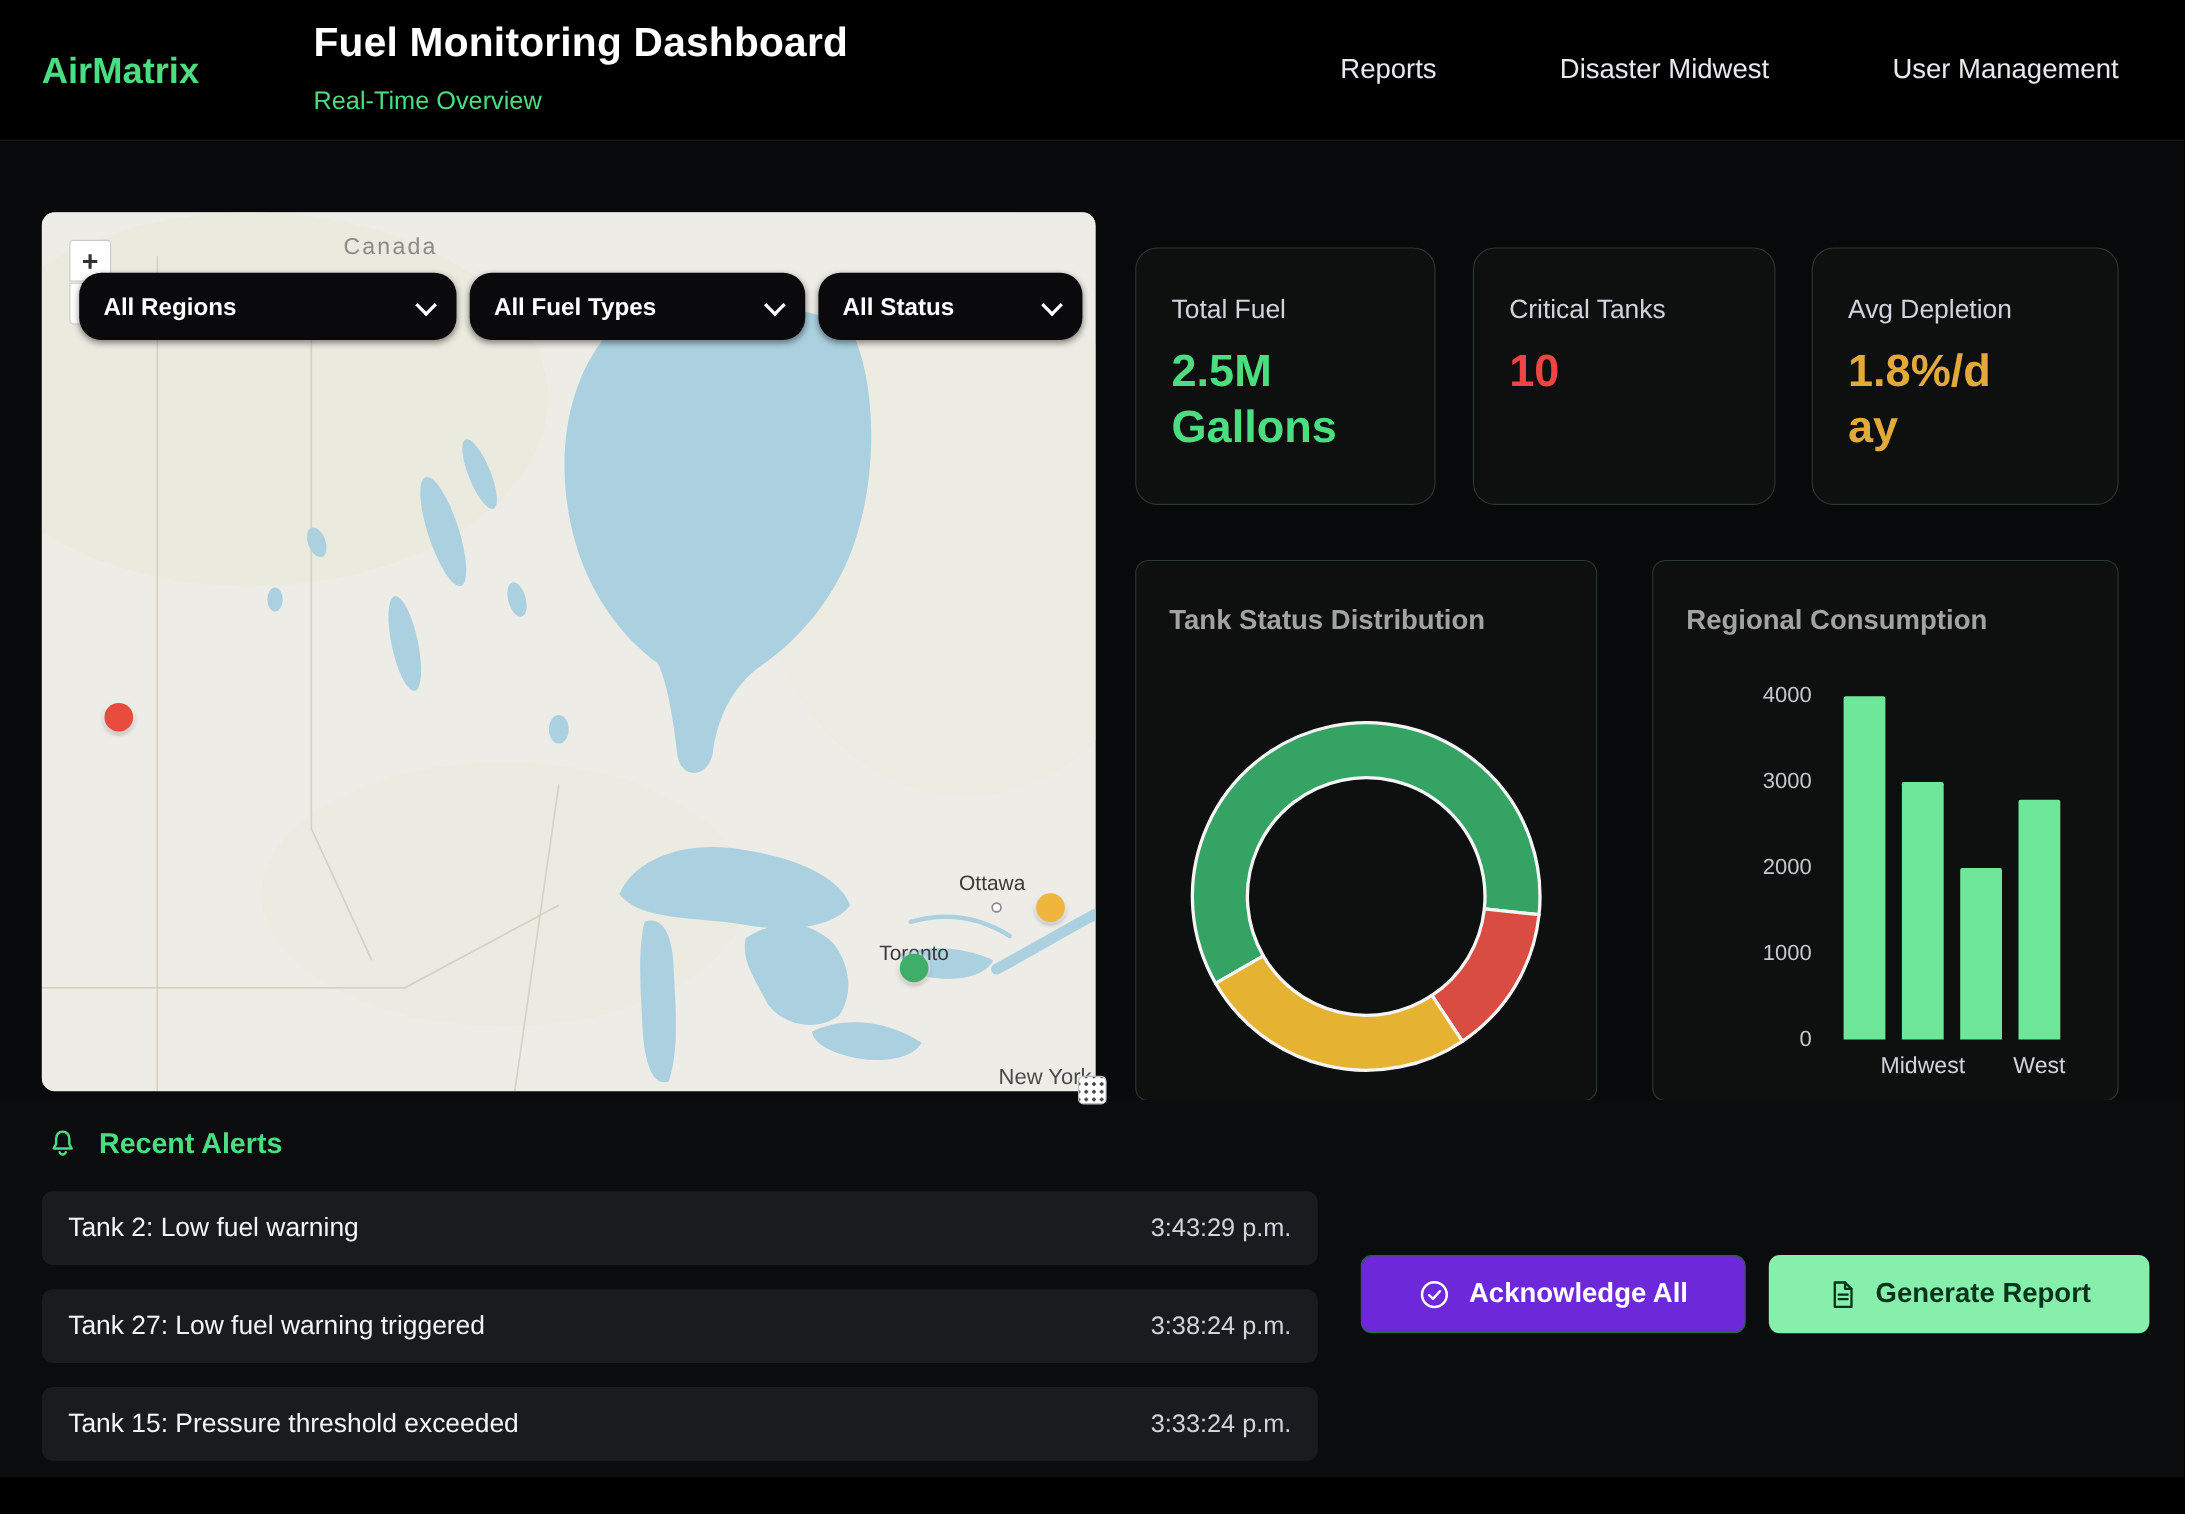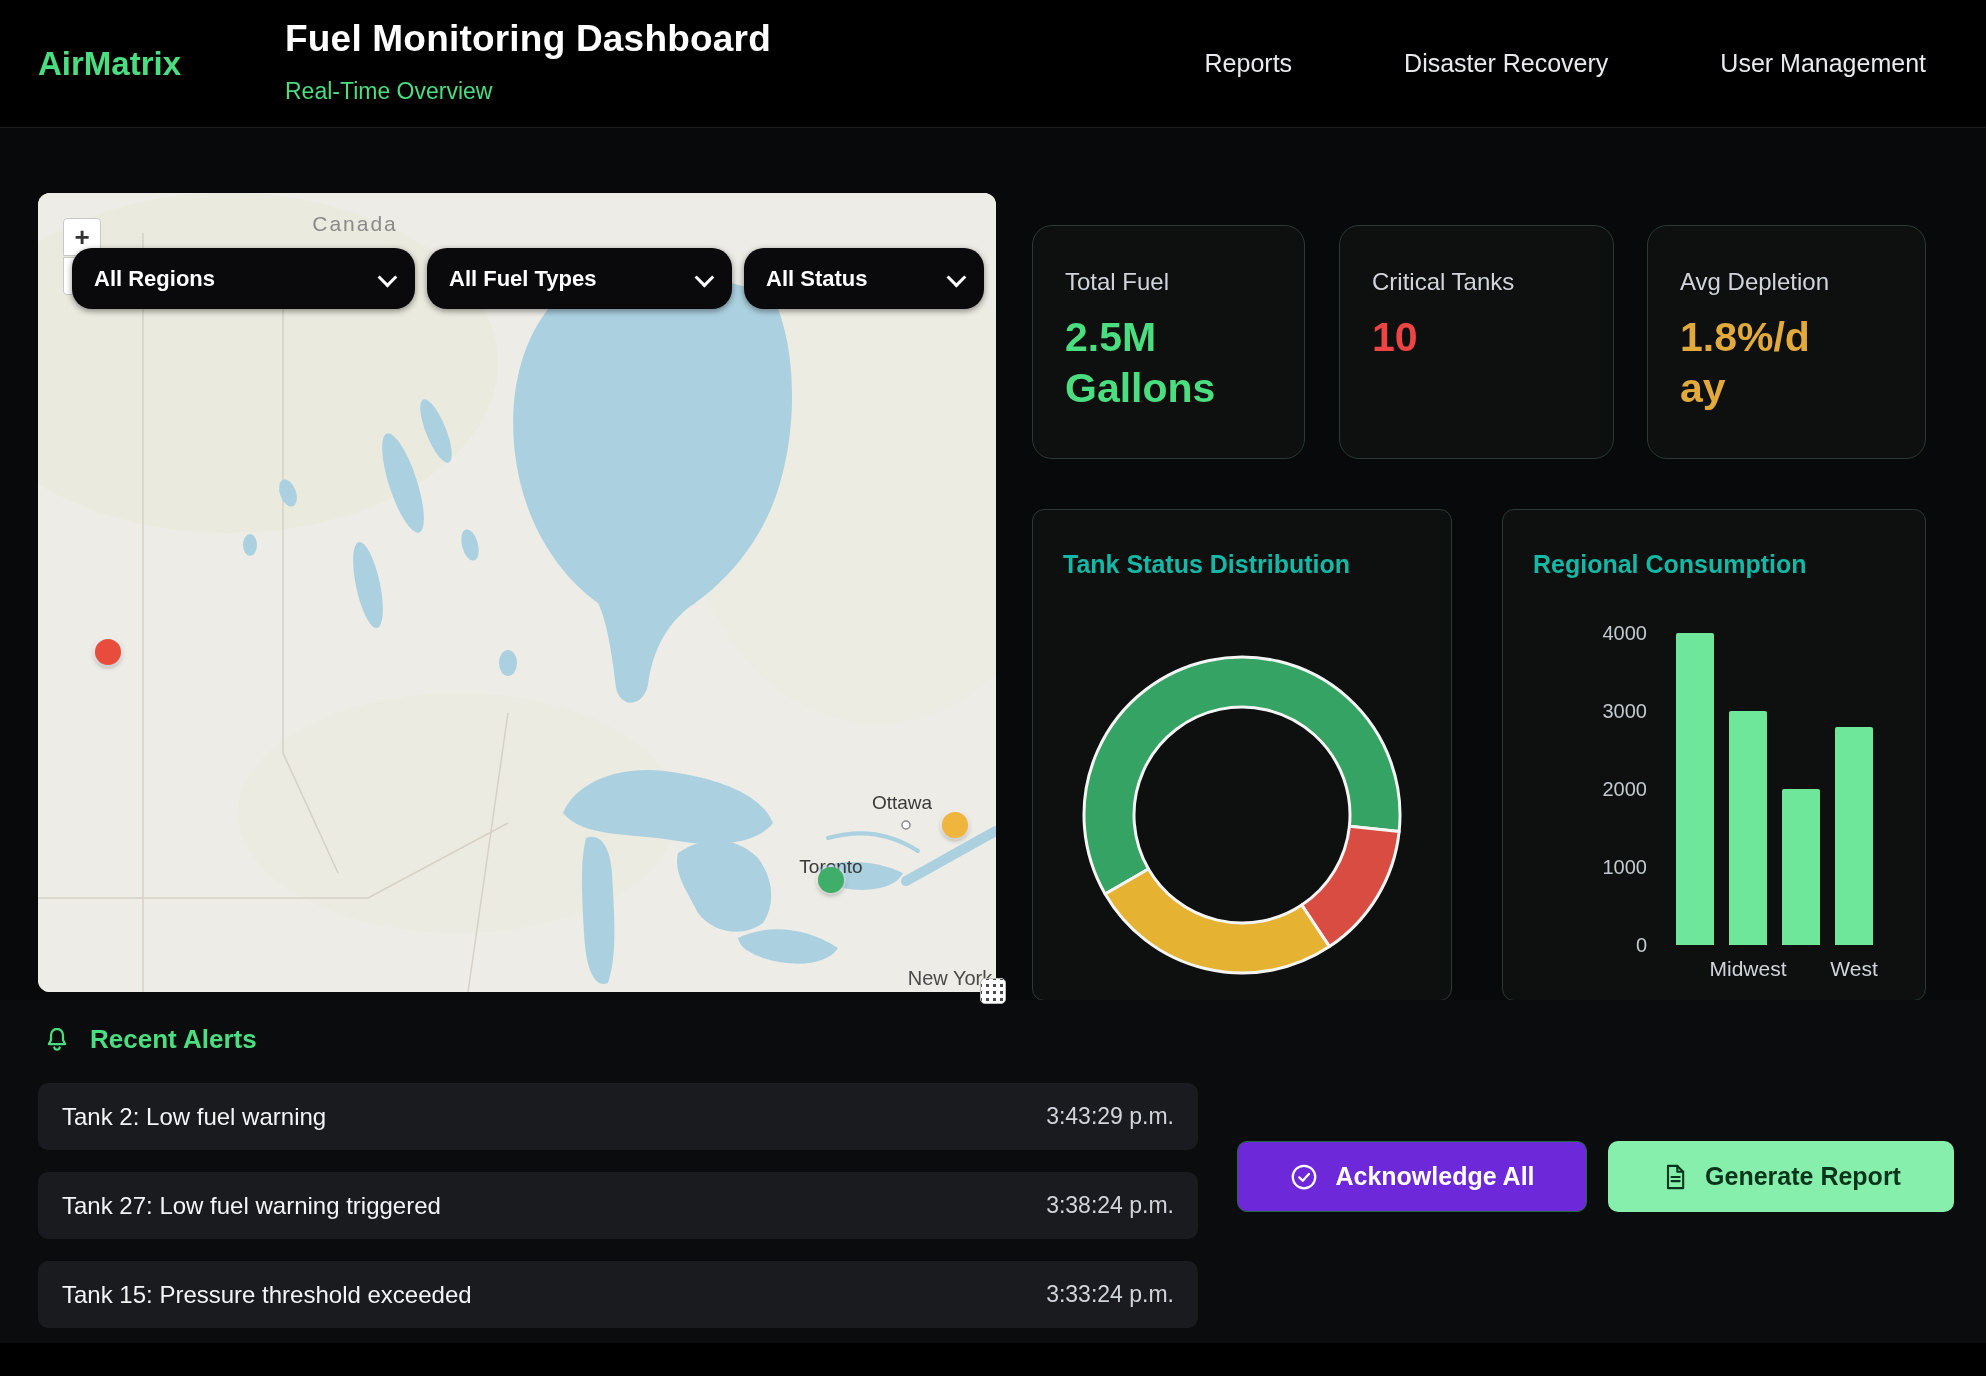--- a/index.html
+++ b/index.html
@@ -53,21 +53,21 @@
   .stat-card.c3{left:1647px;width:279px;}
   .stat-label{font-size:24px;color:#d1d5db;margin-bottom:16px;}
   .stat-value{font-size:41px;font-weight:bold;line-height:1.25;max-width:175px;}
   .stat-card.c3 .stat-value{max-width:132px;overflow-wrap:anywhere;}
 
   
   .panel{position:absolute;top:509px;background:#0d100e;border:1px solid #2a3a30;
          border-radius:12px;box-sizing:border-box;}
   .panel.donut{left:1032px;width:420px;height:492px;}
   .panel.bars{left:1502px;width:424px;height:492px;}
-  .panel-title{position:absolute;left:30px;top:40px;font-size:25px;font-weight:bold;color:#14b8a6;}
+  .panel-title{position:absolute;left:30px;top:40px;font-size:25px;font-weight:bold;color:#a3a3a3;}
   .donut-svg{position:absolute;inset:0;width:420px;height:492px;}
   .bar-yaxis{position:absolute;left:0;top:123px;width:144px;height:312px;}
   .ytick{position:absolute;right:0;transform:translateY(-50%);font-size:20px;color:#c3c9cf;}
   .bar-plot{position:absolute;left:173px;top:123px;width:210px;height:312px;
             display:flex;align-items:flex-end;gap:15px;}
   .bar{width:38px;border-radius:2px 2px 0 0;}
   .bar-xaxis{position:absolute;left:173px;top:447px;width:210px;display:flex;gap:15px;}
   .xtick{width:38px;display:flex;justify-content:center;white-space:nowrap;
          font-size:21px;color:#d1d5db;}
 
@@ -94,21 +94,21 @@
 <div id="app">
 
   <div class="header">
     <div class="brand">AirMatrix</div>
     <div class="title-block">
       <div class="page-title">Fuel Monitoring Dashboard</div>
       <div class="page-subtitle">Real-Time Overview</div>
     </div>
     <div class="nav">
       <div class="nav-item">Reports</div>
-      <div class="nav-item">Disaster Recovery</div>
+      <div class="nav-item">Disaster Midwest</div>
       <div class="nav-item">User Management</div>
     </div>
   </div>
 
   <div class="map-panel">
     <div class="map-surface">
       <svg class="map-svg" viewBox="0 0 958 799">
         <rect x="0" y="0" width="958" height="799" fill="#eeece6"></rect>
         <ellipse cx="190" cy="170" rx="270" ry="170" fill="#e7ead9" opacity="0.55"></ellipse>
         <ellipse cx="840" cy="300" rx="190" ry="230" fill="#e9ebdf" opacity="0.5"></ellipse>

